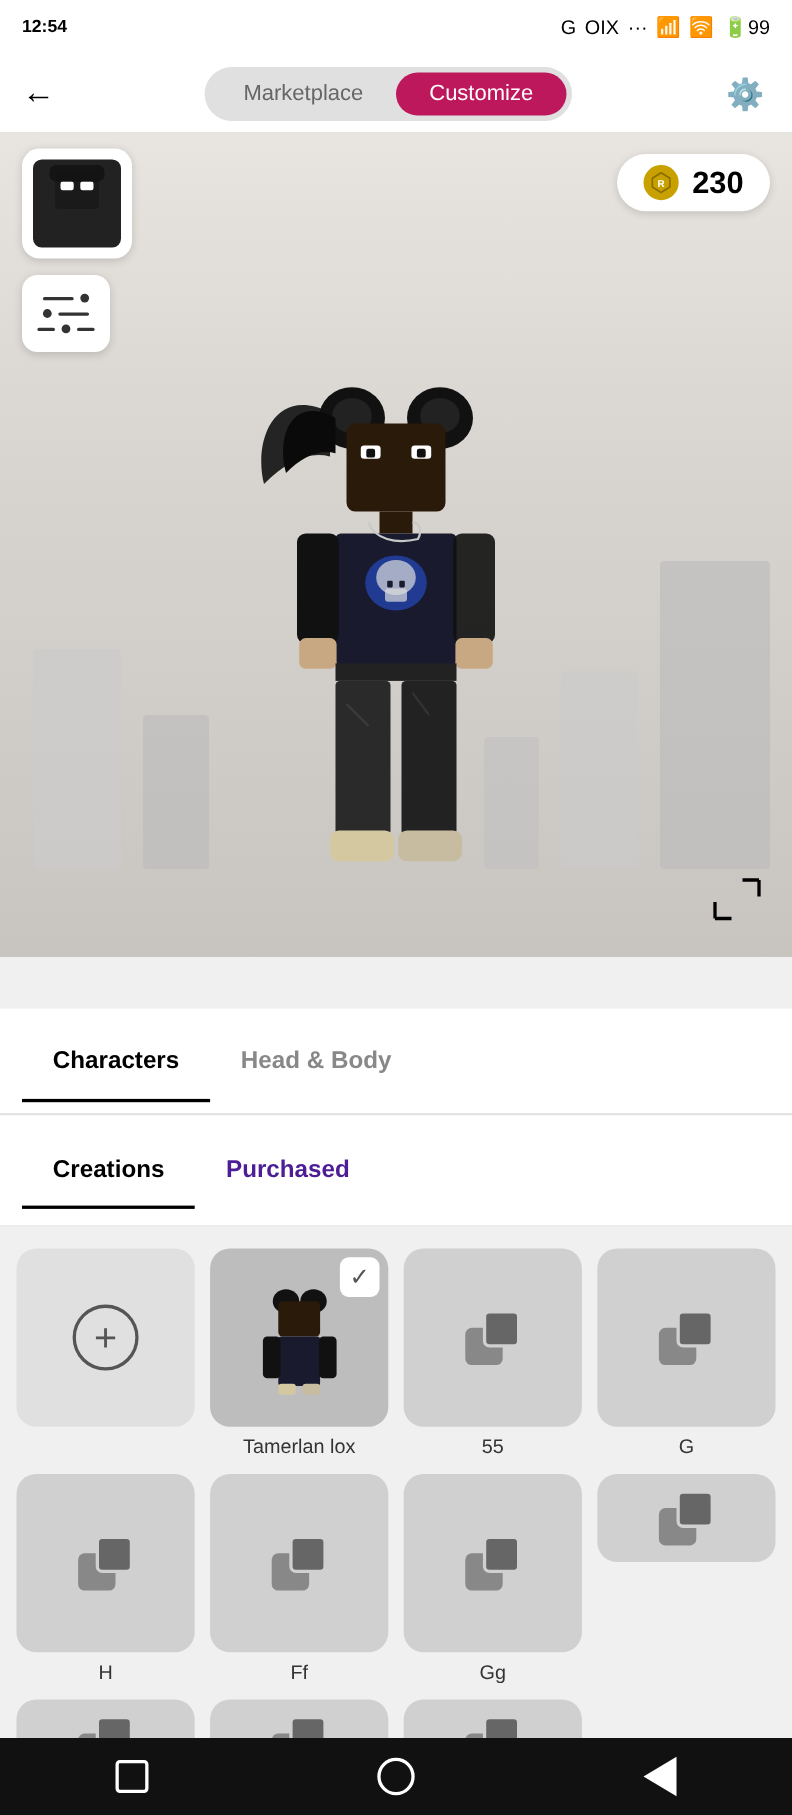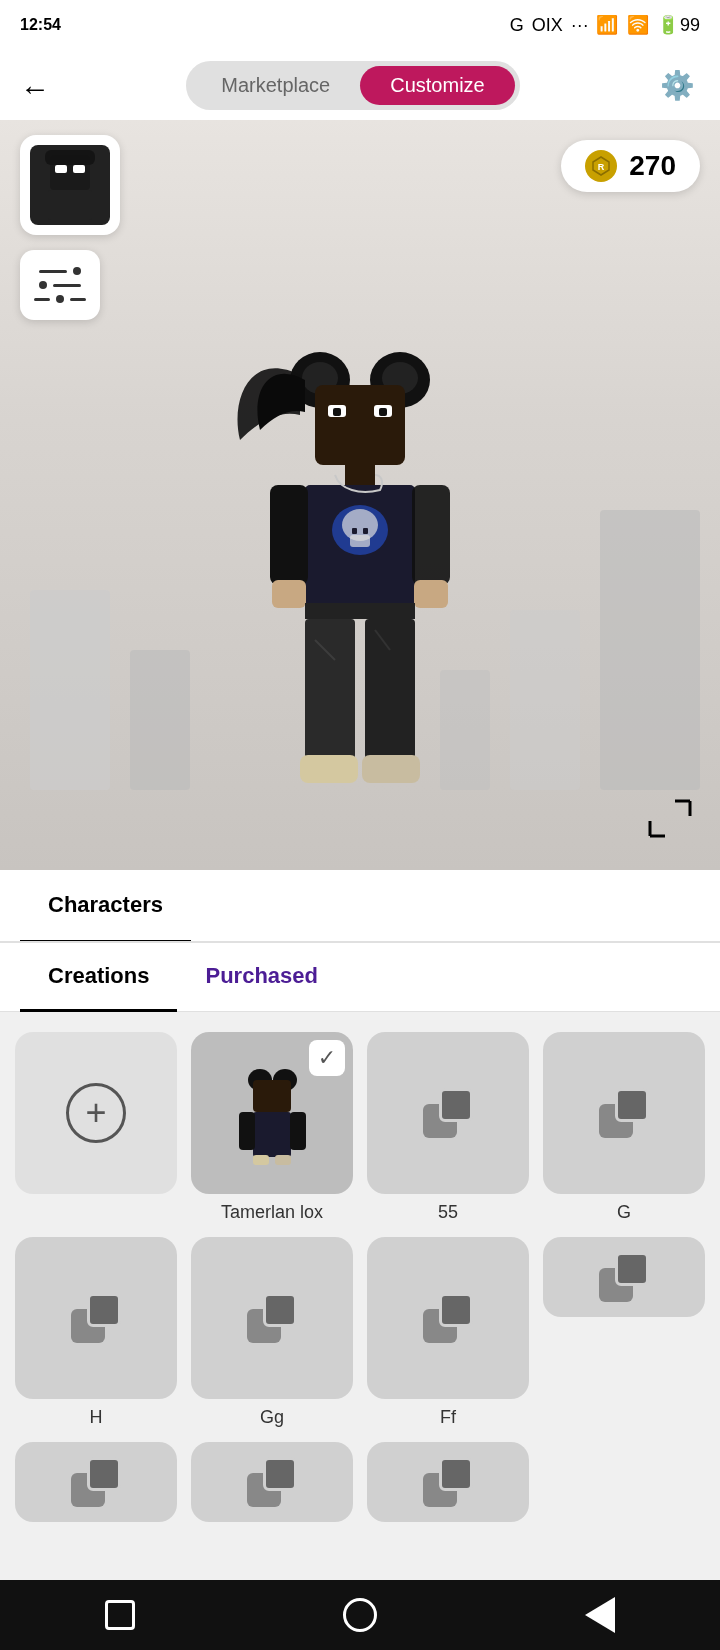--- a/index.html
+++ b/index.html
@@ -186,43 +186,44 @@
       bottom: 20px;
       right: 20px;
       cursor: pointer;
     }
 
     
     .category-tabs {
       background: #fff;
       display: flex;
       border-bottom: 2px solid #e0e0e0;
-      padding: 0 20px;
+      padding: 12px 20px;
       overflow-x: auto;
+      margin-top: 47px;
     }
     .category-tab {
       padding: 22px 28px;
       font-size: 22px;
       font-weight: 600;
       color: #888;
       cursor: pointer;
       white-space: nowrap;
       border-bottom: 3px solid transparent;
       margin-bottom: -2px;
     }
     .category-tab.active {
       color: #000;
       border-bottom: 3px solid #000;
     }
 
     
     .sub-tabs {
       background: #fff;
       display: flex;
-      padding: 0 20px;
+      padding: 16px 20px;
       border-bottom: 1px solid #e0e0e0;
     }
     .sub-tab {
       padding: 20px 28px;
       font-size: 22px;
       font-weight: 600;
       color: #4c1d95;
       cursor: pointer;
       border-bottom: 3px solid transparent;
       margin-bottom: -1px;
@@ -434,21 +435,21 @@
     </div>
   </div>
 
   <div class="robux-badge">
     <div class="robux-coin">
       <svg width="22" height="22" viewBox="0 0 22 22">
         <polygon points="11,2 19,7 19,15 11,20 3,15 3,7" fill="#c8a000" stroke="#8a6e00" stroke-width="1.5"></polygon>
         <text x="11" y="15" text-anchor="middle" font-size="9" fill="#fff" font-weight="bold">R</text>
       </svg>
     </div>
-    <span class="robux-amount">270</span>
+    <span class="robux-amount">230</span>
   </div>
 
   <svg class="avatar-svg" width="280" height="520" viewBox="0 0 280 520">
 
     <ellipse cx="100" cy="60" rx="30" ry="28" fill="#111"></ellipse>
     <ellipse cx="180" cy="60" rx="30" ry="28" fill="#111"></ellipse>
     <ellipse cx="100" cy="58" rx="18" ry="16" fill="#222"></ellipse>
     <ellipse cx="180" cy="58" rx="18" ry="16" fill="#222"></ellipse>
 
     <path d="M80,55 C30,30 10,80 20,120 C40,100 60,90 80,95" fill="#111" opacity="0.9"></path>
@@ -496,20 +497,21 @@
       <line x1="35" y1="10" x2="50" y2="10" stroke="#000" stroke-width="3"></line>
       <line x1="50" y1="10" x2="50" y2="25" stroke="#000" stroke-width="3"></line>
       <line x1="25" y1="45" x2="10" y2="45" stroke="#000" stroke-width="3"></line>
       <line x1="10" y1="45" x2="10" y2="30" stroke="#000" stroke-width="3"></line>
     </svg>
   </div>
 </div>
 
 <div class="category-tabs">
   <div class="category-tab active">Characters</div>
+  <div class="category-tab">Head &amp; Body</div>
 </div>
 
 <div class="sub-tabs">
   <div class="sub-tab active">Creations</div>
   <div class="sub-tab">Purchased</div>
 </div>
 
 <div class="grid-area">
   <div class="grid">
 
@@ -569,31 +571,31 @@
       <span class="item-label">H</span>
     </div>
 
     <div class="grid-item">
       <div class="grid-card">
         <div class="copy-icon">
           <div class="sq1"></div>
           <div class="sq2"></div>
         </div>
       </div>
+      <span class="item-label">Ff</span>
+    </div>
+
+    <div class="grid-item">
+      <div class="grid-card">
+        <div class="copy-icon">
+          <div class="sq1"></div>
+          <div class="sq2"></div>
+        </div>
+      </div>
       <span class="item-label">Gg</span>
-    </div>
-
-    <div class="grid-item">
-      <div class="grid-card">
-        <div class="copy-icon">
-          <div class="sq1"></div>
-          <div class="sq2"></div>
-        </div>
-      </div>
-      <span class="item-label">Ff</span>
     </div>
 
     <div class="grid-item">
       <div class="grid-card" style="height:80px;">
         <div class="copy-icon">
           <div class="sq1"></div>
           <div class="sq2"></div>
         </div>
       </div>
     </div>

